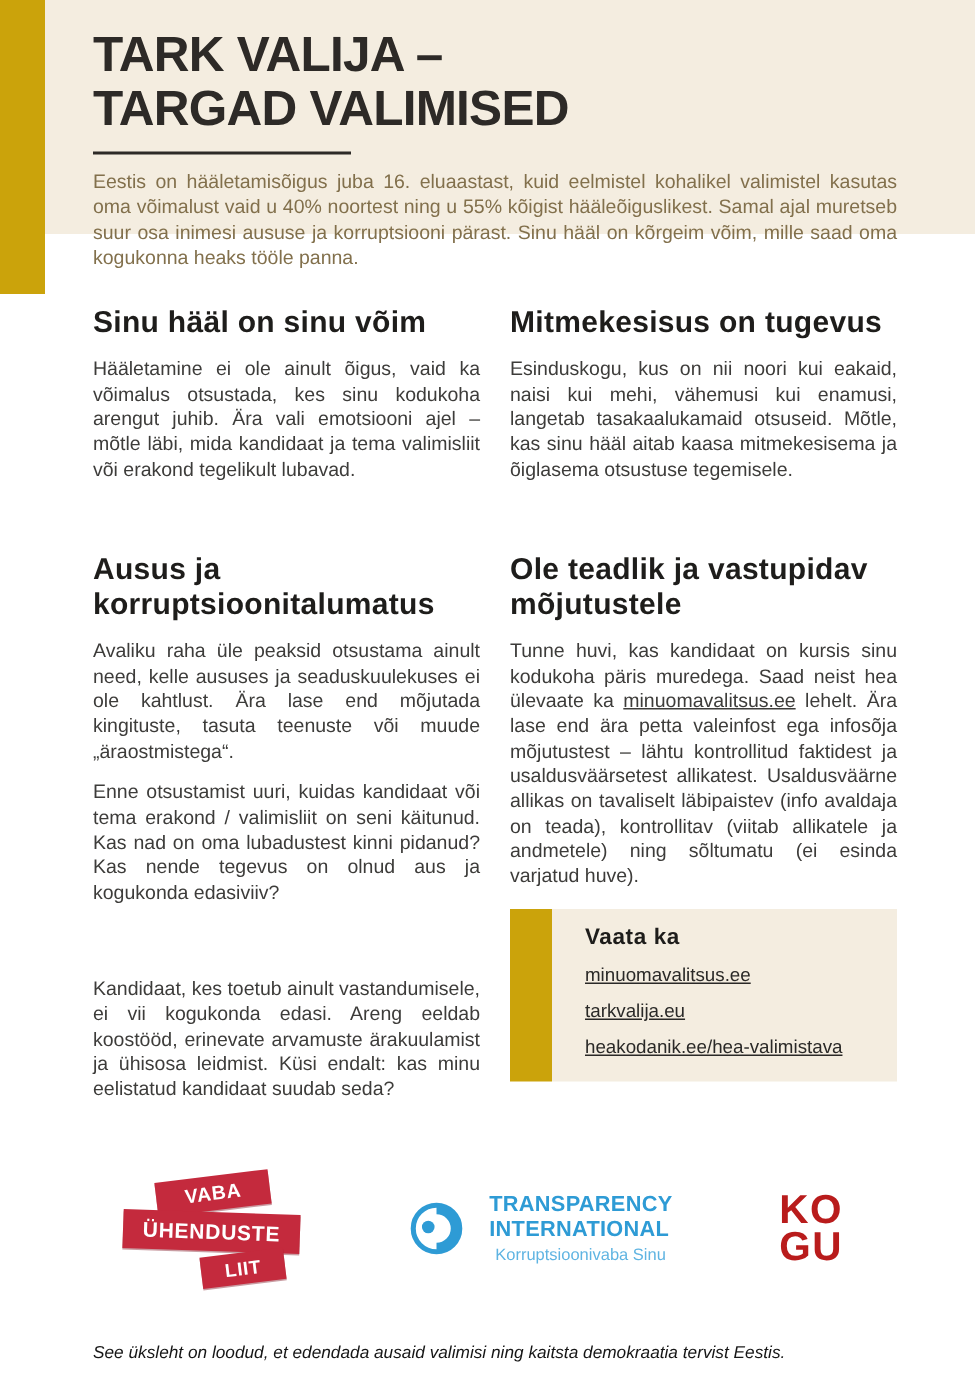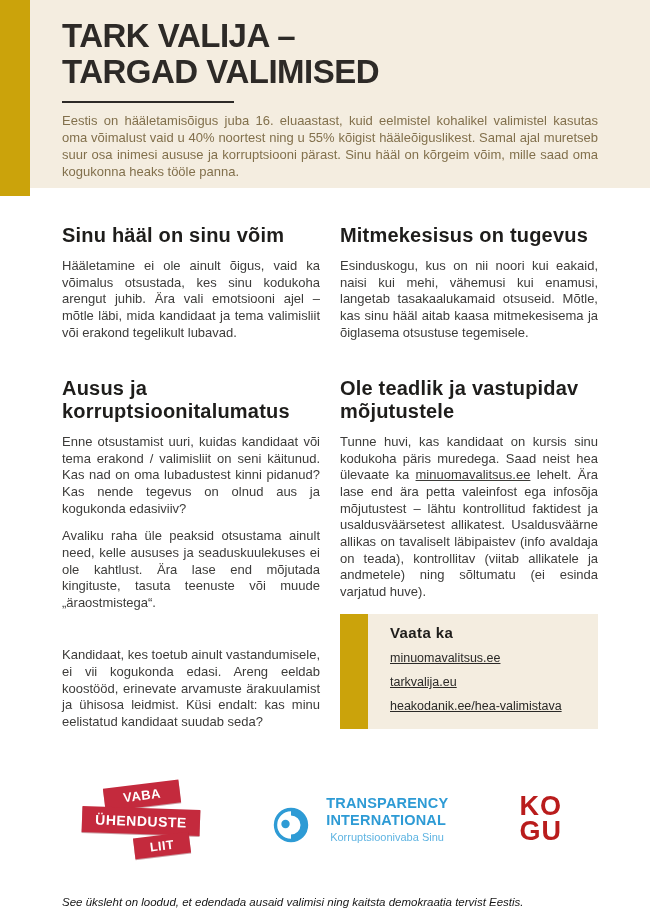--- a/index.html
+++ b/index.html
@@ -10,21 +10,21 @@
   .page {
     position: relative;
     width: 650px; height: 919px;
     background: #ffffff;
     overflow: hidden;
   }
 
   
   .header {
     position: relative;
-    height: 188px;
+    height: 156px;
     background: #F4EDE0;
     padding: 18px 52px 0 62px;
   }
   .gold-bar {
     position: absolute; left: 0; top: 0;
     width: 30px; height: 196px;
     background: #CBA30B;
   }
   .title {
     font-size: 33px; font-weight: 800;
@@ -42,21 +42,21 @@
     color: #82704C;
     max-width: 536px;
   }
 
   
   .columns {
     display: flex; gap: 20px;
     padding: 0 52px 0 62px;
   }
   .col { width: 258px; }
-  .sec { margin-top: 36px; }
+  .sec { margin-top: 48px; }
   .sec + .sec { }
   .sec-heading {
     font-size: 20px; font-weight: 700;
     color: #1E1D1B; line-height: 1.15;
     letter-spacing: 0.2px;
   }
   .body-p {
     font-size: 13px; line-height: 1.28;
     text-align: justify;
     color: #3D3C3A;
@@ -95,21 +95,21 @@
     background: #C42A3D; color: #ffffff;
     font-weight: 700; letter-spacing: 0.5px;
     display: flex; align-items: center; justify-content: center;
     box-shadow: 0 1px 0 rgba(120,10,25,0.4);
   }
   .rib1 { left: 22px; top: 3px;  width: 76px;  height: 23px; font-size: 13px;   transform: rotate(-7deg); }
   .rib2 { left: 0;    top: 27px; width: 118px; height: 26px; font-size: 14px;   transform: rotate(2deg); }
   .rib3 { left: 52px; top: 54px; width: 56px;  height: 21px; font-size: 12.5px; transform: rotate(-7deg); }
 
   
-  .ti { display: flex; align-items: flex-end; gap: 17px; }
+  .ti { display: flex; align-items: center; gap: 17px; }
   .ti-globe { width: 36px; height: 36px; flex: 0 0 auto; }
   .ti-name {
     font-size: 14.5px; font-weight: 700;
     color: #2E9BD5; line-height: 1.12; letter-spacing: 0.2px;
   }
   .ti-sub { font-size: 11px; color: #5FB4E2; margin-top: 3px; padding-left: 4px; }
 
   
   .kogu { display: flex; align-items: center; gap: 8px; }
   .kogu-big {
@@ -140,22 +140,22 @@
   </header>
 
   <main class="columns">
     <div class="col">
       <section class="sec">
         <h2 class="sec-heading">Sinu hääl on sinu võim</h2>
         <p class="body-p">Hääletamine ei ole ainult õigus, vaid ka võimalus otsustada, kes sinu kodukoha arengut juhib. Ära vali emotsiooni ajel – mõtle läbi, mida kandidaat ja tema valimisliit või erakond tegelikult lubavad.</p>
       </section>
       <section class="sec">
         <h2 class="sec-heading">Ausus ja korruptsioonitalumatus</h2>
+        <p class="body-p">Avaliku raha üle peaksid otsustama ainult need, kelle aususes ja seaduskuulekuses ei ole kahtlust. Ära lase end mõjutada kingituste, tasuta teenuste või muude „äraostmistega“.</p>
         <p class="body-p">Enne otsustamist uuri, kuidas kandidaat või tema erakond / valimisliit on seni käitunud. Kas nad on oma lubadustest kinni pidanud? Kas nende tegevus on olnud aus ja kogukonda edasiviiv?</p>
-        <p class="body-p">Avaliku raha üle peaksid otsustama ainult need, kelle aususes ja seaduskuulekuses ei ole kahtlust. Ära lase end mõjutada kingituste, tasuta teenuste või muude „äraostmistega“.</p>
       </section>
       <section class="sec">
         <p class="body-p">Kandidaat, kes toetub ainult vastandumisele, ei vii kogukonda edasi. Areng eeldab koostööd, erinevate arvamuste ärakuulamist ja ühisosa leidmist. Küsi endalt: kas minu eelistatud kandidaat suudab seda?</p>
       </section>
     </div>
 
     <div class="col">
       <section class="sec">
         <h2 class="sec-heading">Mitmekesisus on tugevus</h2>
         <p class="body-p">Esinduskogu, kus on nii noori kui eakaid, naisi kui mehi, vähemusi kui enamusi, langetab tasakaalukamaid otsuseid. Mõtle, kas sinu hääl aitab kaasa mitmekesisema ja õiglasema otsustuse tegemisele.</p>

